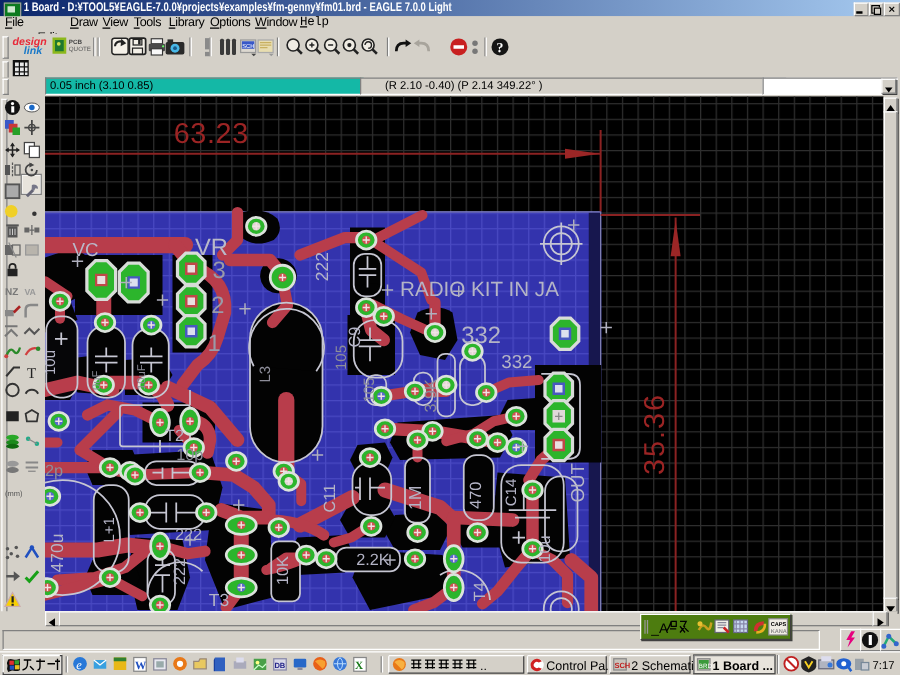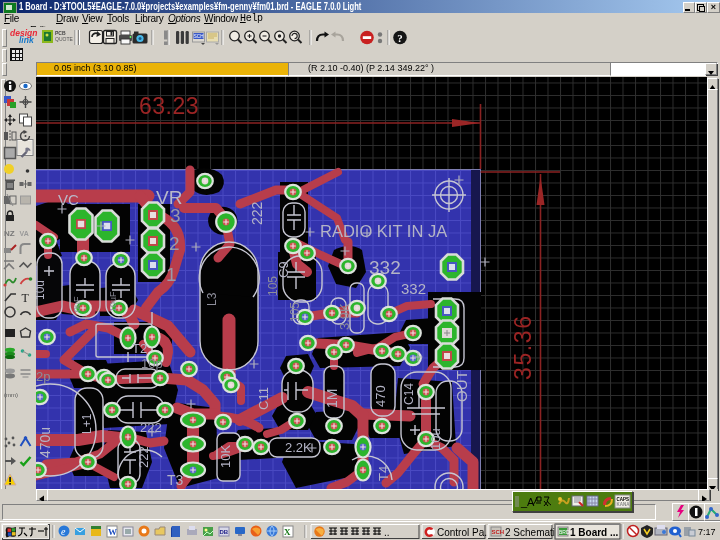--- a/index.html
+++ b/index.html
@@ -26,21 +26,21 @@
     </div>
 <div class="abs btn3d" style="left:707px;top:2px;width:11px;height:9px;font-size:9px;font-weight:bold;color:#000;text-align:center;line-height:8px;">×</div>
 
 <div class="abs" style="left:0;top:13px;width:720px;height:14px;background:#d4d0c8;font-size:10px;letter-spacing:-0.3px;color:#000;">
 <span style="position:absolute;left:4px;top:0;"><u>F</u>ile</span>
 <span style="position:absolute;left:30px;top:12px;"><u>E</u>dit</span>
 <span style="position:absolute;left:56px;top:0;"><u>D</u>raw</span>
 <span style="position:absolute;left:82px;top:0;"><u>V</u>iew</span>
 <span style="position:absolute;left:107px;top:0;"><u>T</u>ools</span>
 <span style="position:absolute;left:135px;top:0;"><u>L</u>ibrary</span>
-<span style="position:absolute;left:168px;top:0;font-style:italic;"><u>O</u>ptions</span>
+<span style="position:absolute;left:168px;top:0;"><u>O</u>ptions</span>
 <span style="position:absolute;left:204px;top:0;"><u>W</u>indow</span>
 <span style="position:absolute;left:240px;top:0;font-family:Liberation Mono, monospace;"><u>H</u>elp</span>
 </div>
 
 <div class="abs" style="left:0;top:27px;width:720px;height:21px;background:#d4d0c8;">
 <div class="abs grip" style="left:2px;top:2px;height:16px;"></div>
 <div class="abs" id="tb1" style="left:8px;top:0;width:688px;height:21px;">
         <svg width="712" height="21" style="position:absolute;left:0;top:0;">
           <text x="2" y="9" font-size="8.5" font-style="italic" font-weight="bold" fill="#e82838" font-family="Liberation Sans,sans-serif">design</text>
           <text x="11" y="16" font-size="8.5" font-style="italic" font-weight="bold" fill="#1878c8" font-family="Liberation Sans,sans-serif">link</text>
@@ -167,21 +167,21 @@
           <rect x="10" y="6" width="2" height="3"></rect>
           <rect x="2" y="10" width="3" height="2"></rect>
           <rect x="6" y="10" width="3" height="2"></rect>
           <rect x="10" y="10" width="2" height="2"></rect>
         </g>
       </svg>
 </div>
 
 <div class="abs" style="left:0;top:62px;width:720px;height:15px;background:#d4d0c8;">
 <div class="abs grip" style="left:2px;top:1px;height:11px;"></div>
-<div class="abs sunken" style="left:36px;top:0px;width:250px;height:12px;background:#eab308;font-size:9px;padding-left:17px;">0.05 inch (3.10 0.85)</div>
+<div class="abs sunken" style="left:36px;top:0px;width:250px;height:12px;background:#14b8a6;font-size:9px;padding-left:3px;">0.05 inch (3.10 0.85)</div>
 <div class="abs sunken" style="left:288px;top:0px;width:320px;height:12px;background:#d4d0c8;font-size:9px;padding-left:19px;">(R 2.10 -0.40) (P 2.14 349.22° )</div>
 <div class="abs sunken" style="left:610px;top:0px;width:106px;height:12px;background:#fff;"></div>
 <div class="abs btn3d" style="left:705px;top:1px;width:10px;height:10px;"><svg width="10" height="10">
           <path d="M2 3 L8 3 L5 7 Z" fill="#000"></path>
         </svg></div>
 </div>
 
 <div class="abs" style="left:0;top:77px;width:36px;height:424px;background:#d4d0c8;">
 <div class="abs grip" style="left:1px;top:2px;height:418px;"></div>
 <svg class="abs" id="palette" style="left:0;top:0;" width="36" height="424">

